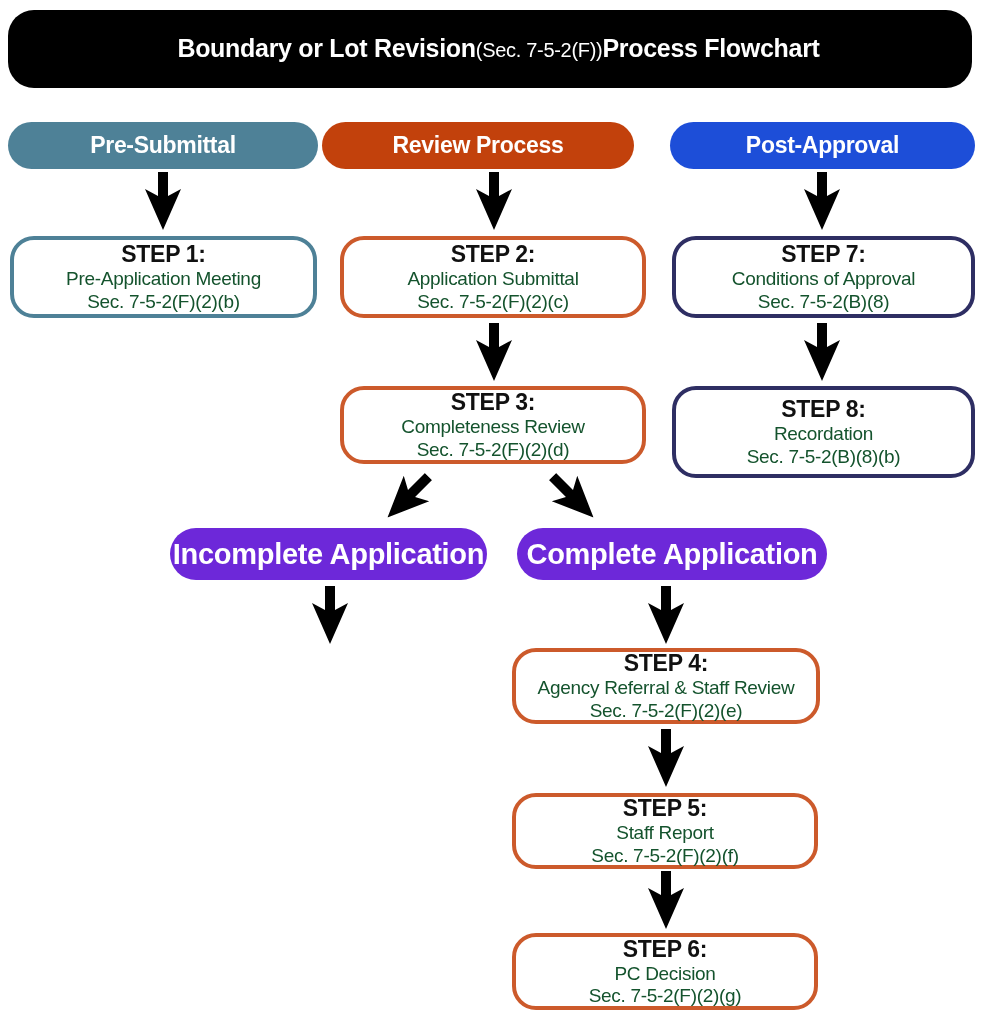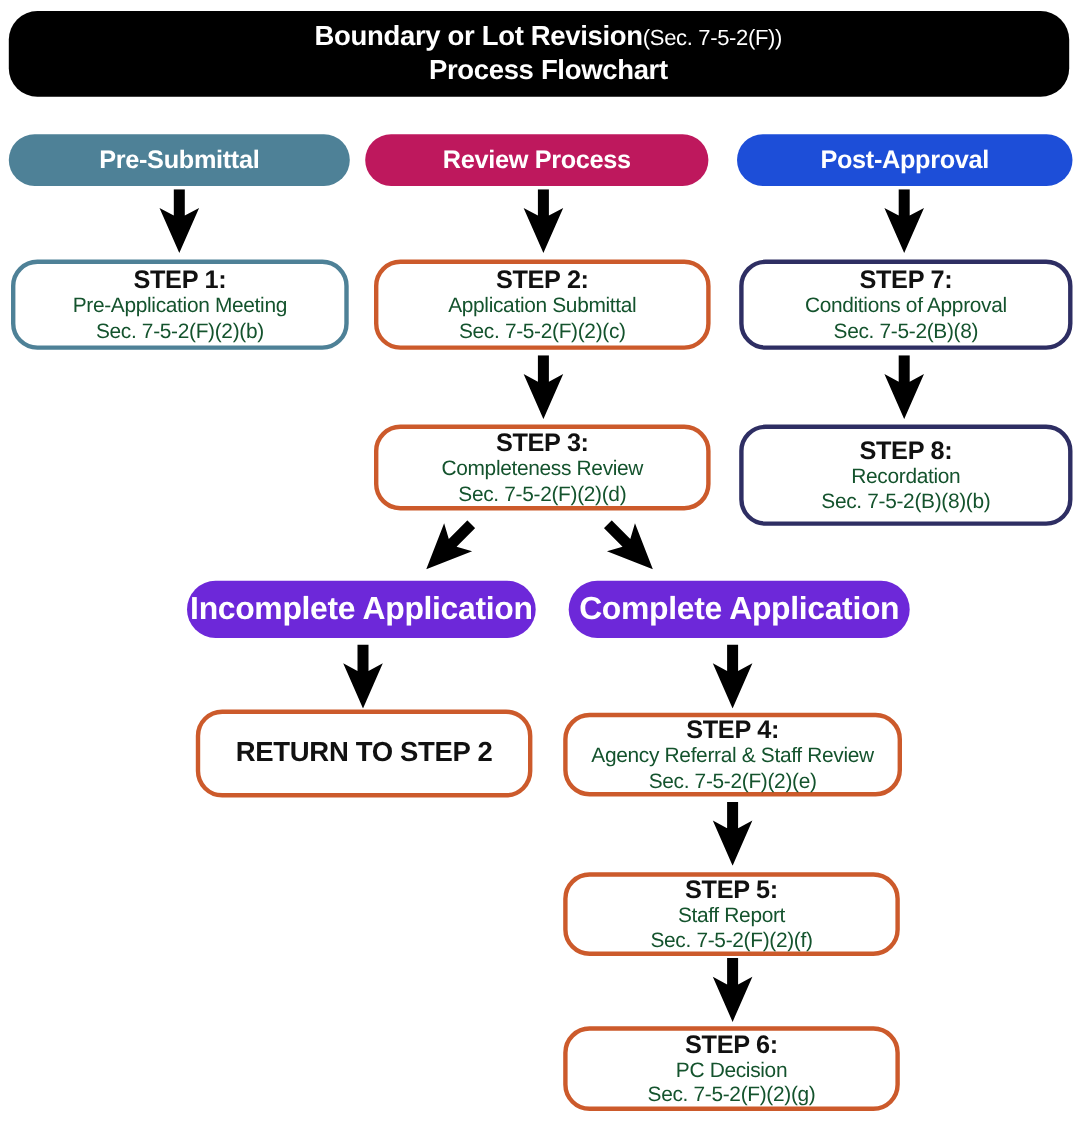--- a/index.html
+++ b/index.html
@@ -16,21 +16,21 @@
 
   
   .title-bar {
     position: absolute;
     left: 8px; top: 10px;
     width: 964px; height: 78px;
     background: #000000;
     border-radius: 26px;
     color: #ffffff;
     display: flex;
-    flex-direction: column;
+    flex-direction: row;
     justify-content: center;
     align-items: center;
     line-height: 1.25;
     padding-left: 17px;
   }
   .title-line1 { font-size: 25px; letter-spacing: -0.3px; }
   .title-main { font-weight: bold; }
   .title-ref { font-weight: normal; font-size: 20px; }
   .title-line2 { font-size: 25px; font-weight: bold; letter-spacing: -0.3px; }
 
@@ -42,21 +42,21 @@
     border-radius: 24px;
     color: #ffffff;
     font-weight: bold;
     font-size: 23px;
     letter-spacing: -0.3px;
     display: flex;
     align-items: center;
     justify-content: center;
   }
   .lane-pre    { left: 8px;   width: 310px; background: #4E8197; }
-  .lane-review { left: 332px; width: 312px; background: #be185d; }
+  .lane-review { left: 322px; width: 312px; background: #c2410c; }
   .lane-post   { left: 670px; width: 305px; background: #1d4ed8; }
 
   
   .step-box {
     position: absolute;
     background: #ffffff;
     border-radius: 24px;
     border: 4px solid #c4b5fd;
     display: flex;
     flex-direction: column;
@@ -205,23 +205,20 @@
     <span>Complete Application</span>
   </div>
 
   <svg class="arrow" style="left:311px; top:586px;" viewBox="0 0 36 58">
       <polygon points="13,0 23,0 23,24 36,17 18,58 0,17 13,24"></polygon>
     </svg>
   <svg class="arrow" style="left:647px; top:586px;" viewBox="0 0 36 58">
       <polygon points="13,0 23,0 23,24 36,17 18,58 0,17 13,24"></polygon>
     </svg>
 
-  <div class="step-box border-orange box-return">
-    <div class="return-label">RETURN TO STEP 2</div>
-  </div>
 
   <div class="step-box border-orange box-step4">
     <div class="step-title">STEP 4:</div>
     <div class="step-desc">Agency Referral &amp; Staff Review</div>
     <div class="step-sec">Sec. 7-5-2(F)(2)(e)</div>
   </div>
 
   <svg class="arrow" style="left:647px; top:729px;" viewBox="0 0 36 58">
       <polygon points="13,0 23,0 23,24 36,17 18,58 0,17 13,24"></polygon>
     </svg>

